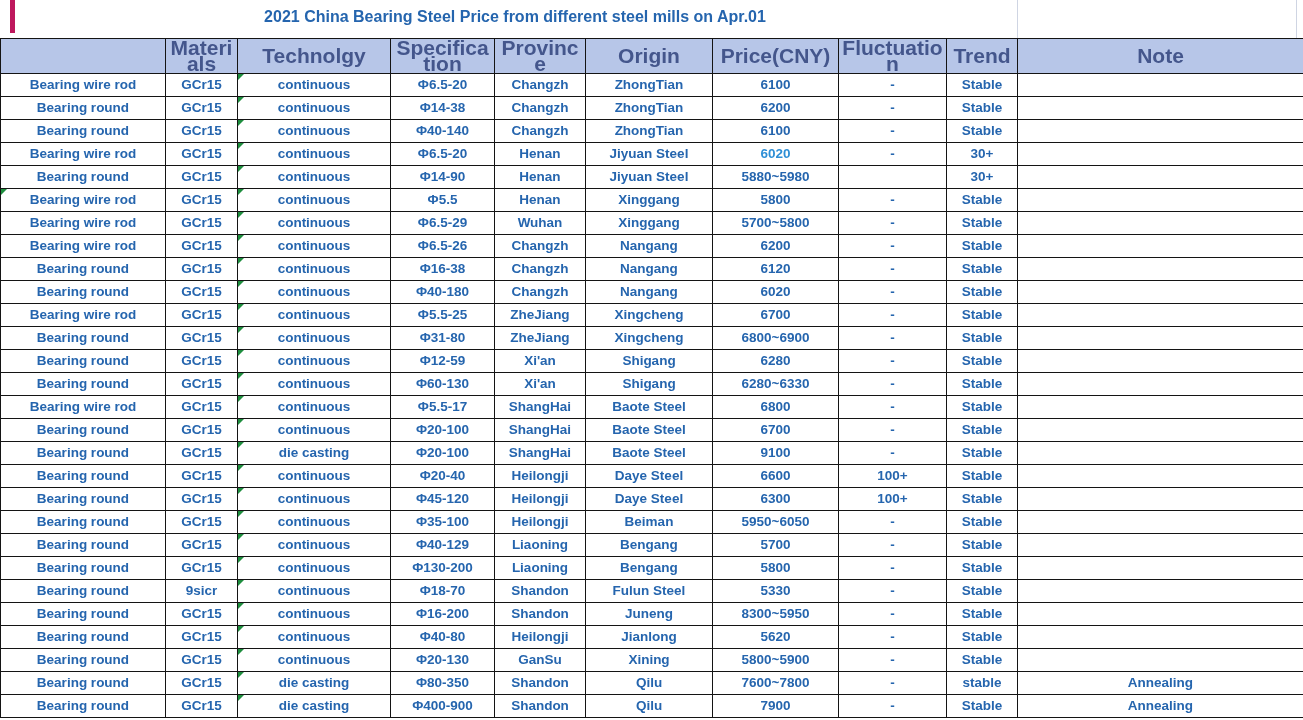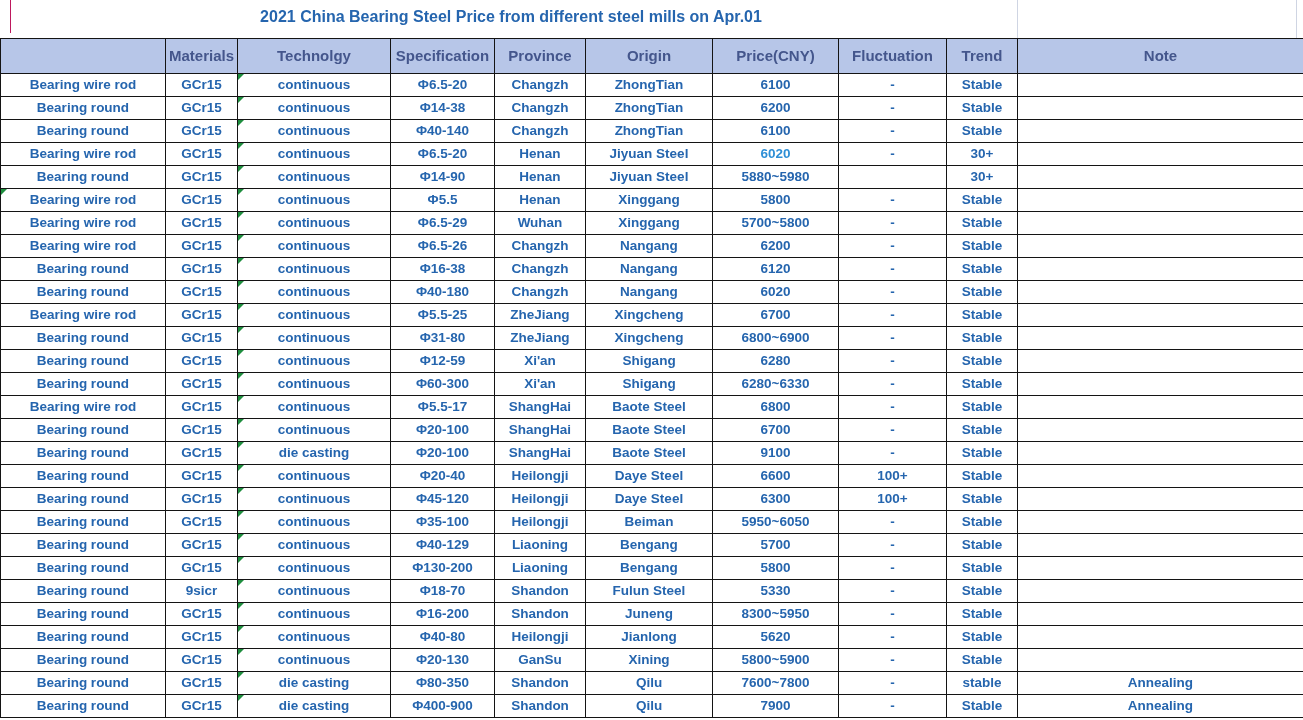--- a/index.html
+++ b/index.html
@@ -7,21 +7,21 @@
     width:1303px;height:720px;overflow:hidden;
     font-family:"Liberation Sans", sans-serif;
     -webkit-font-smoothing:antialiased;
   }
   .stage{width:1303px;height:720px;position:relative;background:#fff;}
 
   
   .titlebar{position:relative;height:38px;width:1303px;background:#fff;}
   .title-box{
     position:absolute;left:10px;top:0;width:1000px;height:33px;
-    border-left:1px solid #be185d;
+    border-left:5px solid #be185d;
     display:flex;align-items:center;justify-content:center;
     font-size:16px;font-weight:700;color:#2565ae;letter-spacing:0px;
   }
   .gridline{position:absolute;top:0;width:1px;height:38px;background:#cfd5e3;}
   .gl-a{left:1017px;}
   .gl-b{left:1296px;}
 
   
   table{
     border-collapse:collapse;table-layout:fixed;width:1303px;
@@ -30,21 +30,21 @@
   col.c4{width:91px}  col.c5{width:127px} col.c6{width:126px} col.c7{width:108px}
   col.c8{width:71px}  col.c9{width:286px}
   th,td{
     border:1.6px solid #141414;
     text-align:center;vertical-align:middle;
     padding:0 2px;overflow:hidden;position:relative;
   }
   thead tr{height:35px;}
   th{
     background:#b7c6e8;color:#44568c;
-    font-size:15px;font-weight:700;line-height:16px;
+    font-size:21px;font-weight:700;line-height:16px;
     word-break:break-all;
   }
   tbody tr{height:23px;}
   td{
     color:#2565ae;font-size:13.5px;font-weight:700;line-height:1;
     white-space:nowrap;background:#fff;
   }
   td.hl{color:#2e8fd6;}
   .err-icon{
     position:absolute;top:0;left:0;width:0;height:0;display:block;
@@ -243,21 +243,21 @@
           <td>Shigang</td>
           <td>6280</td>
           <td>-</td>
           <td>Stable</td>
           <td></td>
         </tr>
         <tr>
           <td>Bearing round</td>
           <td>GCr15</td>
           <td>continuous<span class="err-icon"></span></td>
-          <td>Φ60-300</td>
+          <td>Φ60-130</td>
           <td>Xi'an</td>
           <td>Shigang</td>
           <td>6280~6330</td>
           <td>-</td>
           <td>Stable</td>
           <td></td>
         </tr>
         <tr>
           <td>Bearing wire rod</td>
           <td>GCr15</td>

